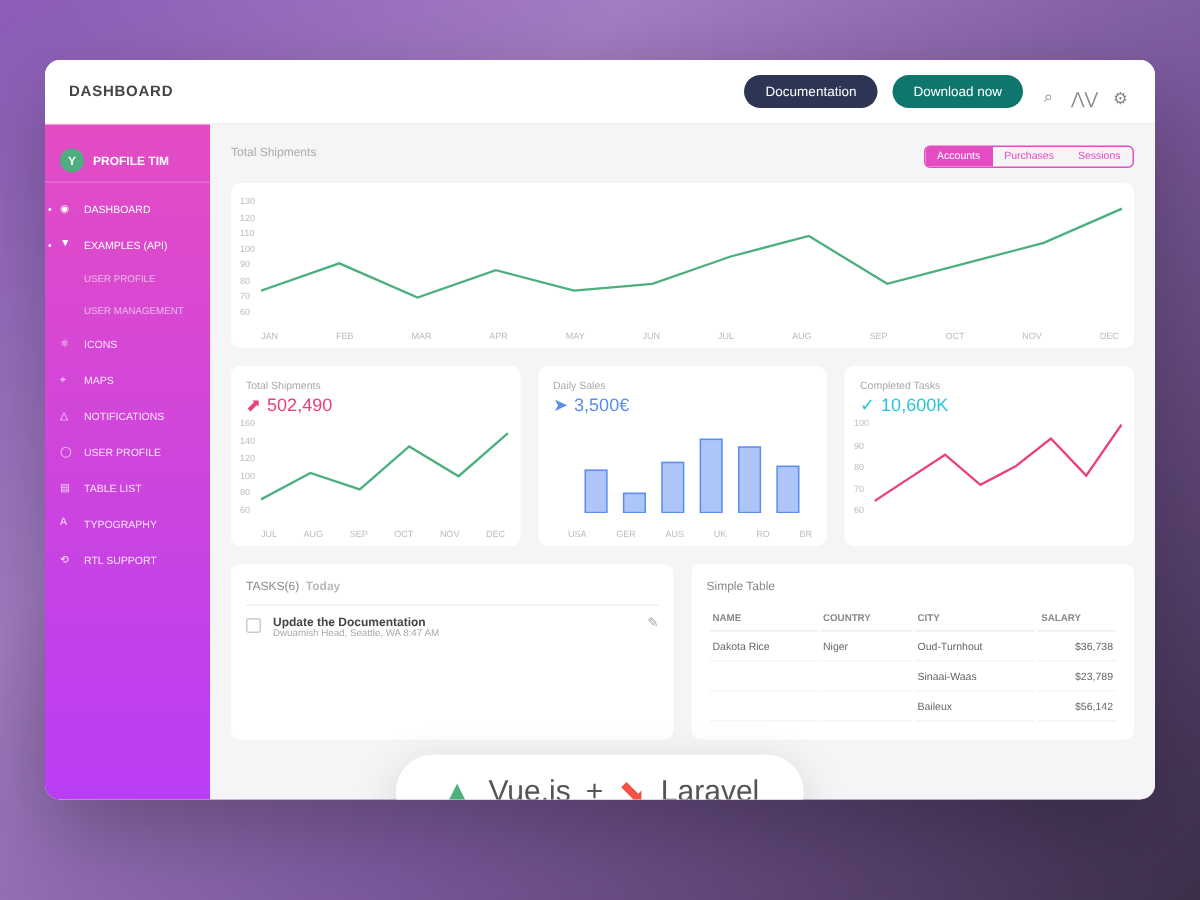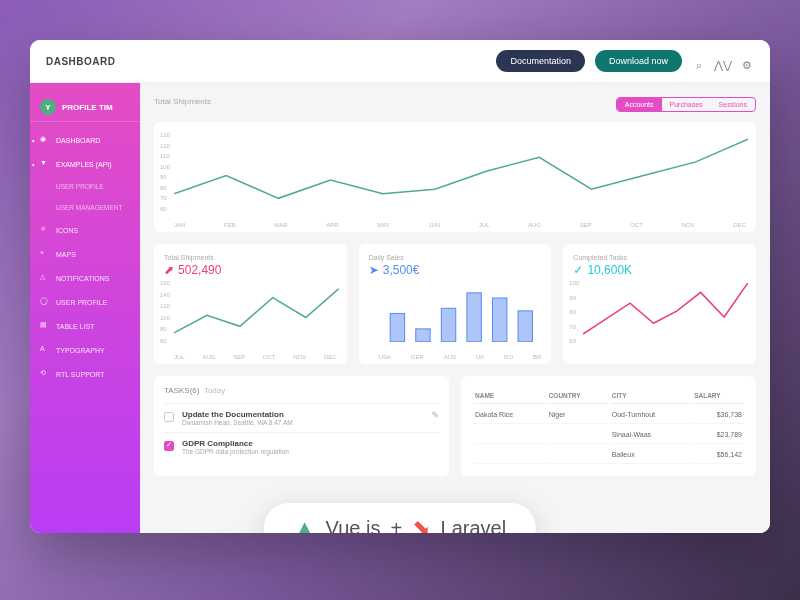--- a/index.html
+++ b/index.html
@@ -225,38 +225,32 @@
               <span>60</span>
             </div>
           <svg class="chart-svg" style="top:36px" viewBox="0 0 160 60" preserveAspectRatio="none">
               <path id="task-path" fill="none" stroke="#ec407a" stroke-width="1.5" d="M0,52.5 L22.857142857142854,37.5 L45.71428571428571,22.5 L68.57142857142857,42 L91.42857142857142,30 L114.28571428571429,12 L137.14285714285714,36 L160,3"></path>
             </svg>
         </div>
       </div>
 
       <div class="row2">
         <div class="panel">
-          <div class="panel-title"><span>TASKS(6)</span> &nbsp;<span style="color:#bbb;font-weight:400">Today</span></div>
+          <div class="panel-title"><span>TASKS(6)</span> &nbsp;<span style="color:#bbb;font-weight:700">Today</span></div>
           <div class="task-row">
             <div class="checkbox"></div>
             <div class="task-content">
               <div class="task-title">Update the Documentation</div>
               <div class="task-sub">Dwuamish Head, Seattle, WA 8:47 AM</div>
             </div>
             <span class="edit-icon">✎</span>
           </div>
-          <div class="task-row">
-            <div class="checkbox checked"></div>
-            <div class="task-content">
-              <div class="task-title">GDPR Compliance</div>
-              <div class="task-sub">The GDPR data protection regulation</div>
-            </div>
-          </div>
         </div>
         <div class="panel">
+          <div class="panel-title">Simple Table</div>
           <table class="table">
             <thead>
                 <tr id="table-head">
                   <th>NAME</th>
                   <th>COUNTRY</th>
                   <th>CITY</th>
                   <th>SALARY</th>
                 </tr>
               </thead>
             <tbody id="table-body">

